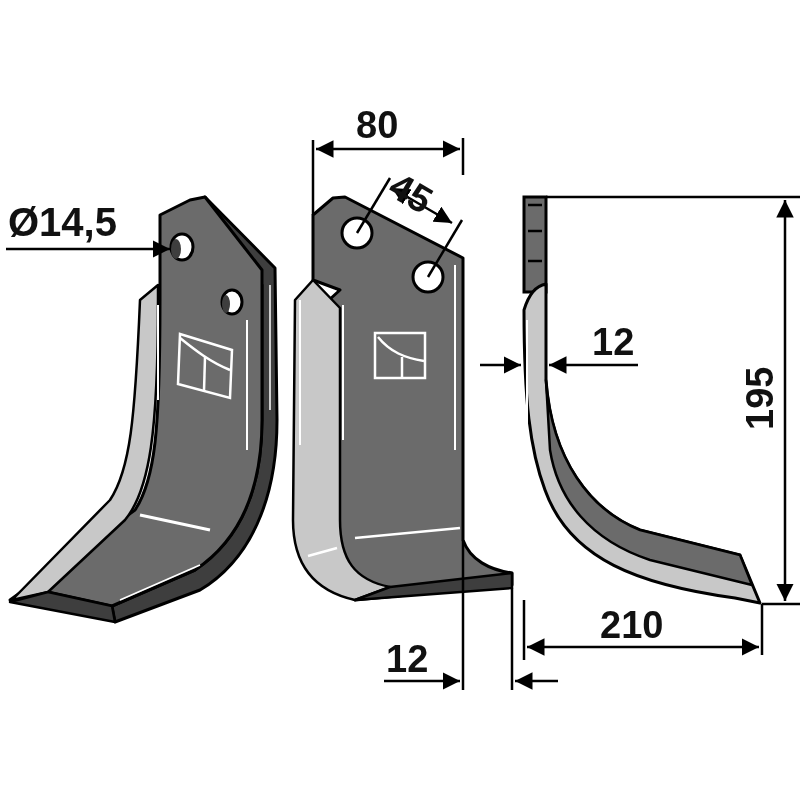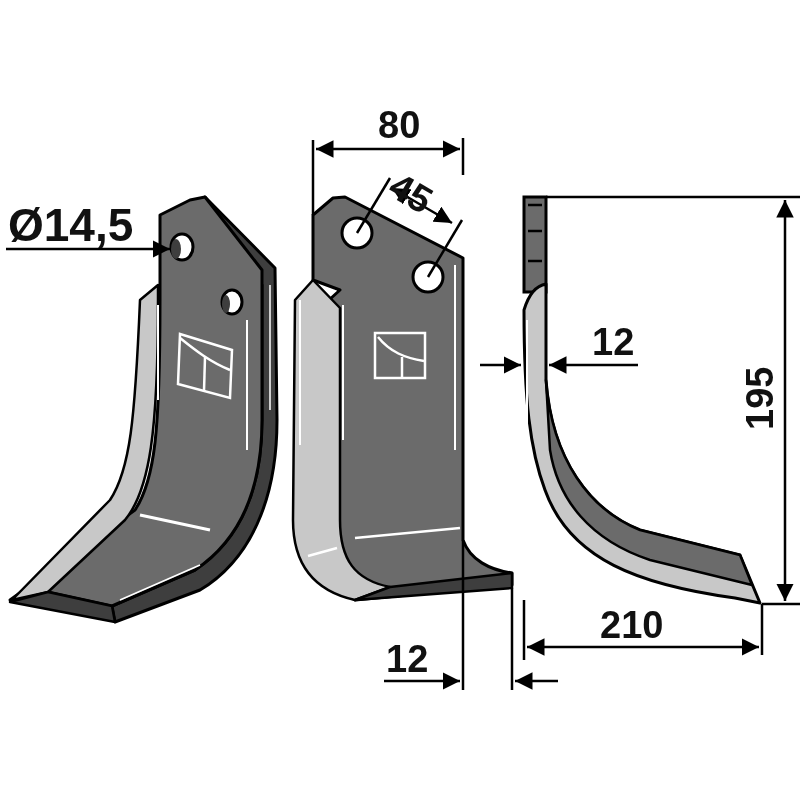--- a/index.html
+++ b/index.html
@@ -107,19 +107,19 @@
     <line x1="762" y1="604" x2="762" y2="655"></line>
     <line x1="527" y1="647" x2="759" y2="647" marker-start="url(#arr)" marker-end="url(#arr)"></line>
 
     <line x1="463" y1="540" x2="463" y2="690"></line>
     <line x1="512" y1="588" x2="512" y2="690"></line>
     <line x1="384" y1="681" x2="460" y2="681" marker-end="url(#arr)"></line>
     <line x1="558" y1="681" x2="515" y2="681" marker-end="url(#arr)"></line>
   </g>
 </svg>
 
-<div class="dim-label" style="left:8px; top:202px; font-size:46px;">Ø14,5</div>
-<div class="dim-label" style="left:378px; top:106px; font-size:38px;">80</div>
+<div class="dim-label" style="left:8px; top:202px; font-size:40px;">Ø14,5</div>
+<div class="dim-label" style="left:356px; top:106px; font-size:38px;">80</div>
 <div class="dim-label" style="left:402px; top:166px; font-size:38px; transform:rotate(30deg); transform-origin:left top;">45</div>
 <div class="dim-label" style="left:592px; top:323px; font-size:38px;">12</div>
 <div class="dim-label" style="left:741px; top:430px; font-size:38px; transform:rotate(-90deg); transform-origin:left top;">195</div>
 <div class="dim-label" style="left:600px; top:606px; font-size:38px;">210</div>
 <div class="dim-label" style="left:386px; top:640px; font-size:38px;">12</div>
 
 </body></html>

